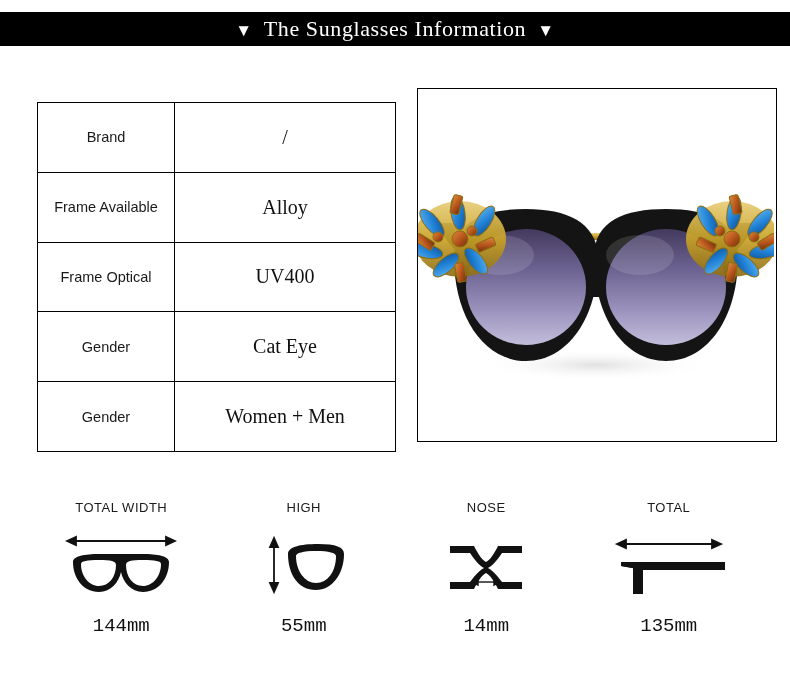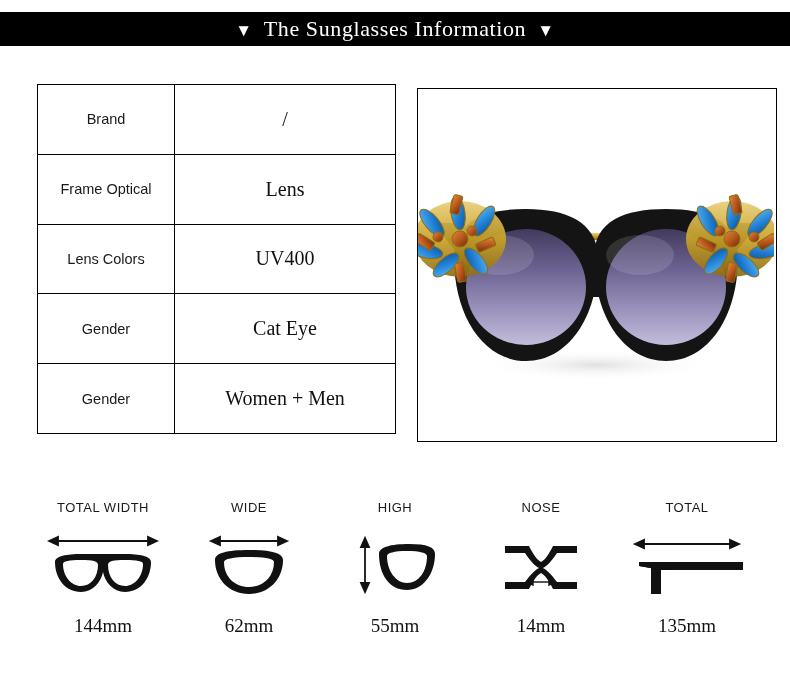--- a/index.html
+++ b/index.html
@@ -42,21 +42,21 @@
     font-size: 17px;
     line-height: 1;
     position: relative;
     top: 1px;
   }
 
   
   .spec-table {
     position: absolute;
     left: 37px;
-    top: 84px;
+    top: 102px;
     width: 359px;
     height: 350px;
     border-collapse: collapse;
     table-layout: fixed;
     border-radius: 28px;
   }
   .spec-table td {
     border: 1.6px solid #000000;
     text-align: center;
     vertical-align: middle;
@@ -117,21 +117,21 @@
     margin-bottom: 14px;
     white-space: nowrap;
   }
   .measure-icon {
     height: 70px;
     display: flex;
     align-items: center;
     justify-content: center;
   }
   .measure-value {
-    font-family: Liberation Serif, serif;
+    font-family: Liberation Mono, monospace;
     font-size: 19px;
     color: #111111;
     margin-top: 16px;
   }
 </style>
 </head>
 <body>
 
 <div class="header-bar">
   <div class="header-title">
@@ -141,25 +141,25 @@
   </div>
 </div>
 
 <table class="spec-table">
   <tbody>
     <tr>
       <td class="spec-label">Brand</td>
       <td class="spec-value">/</td>
     </tr>
     <tr>
+      <td class="spec-label">Frame Available</td>
+      <td class="spec-value">Alloy</td>
+    </tr>
+    <tr>
       <td class="spec-label">Frame Optical</td>
-      <td class="spec-value">Lens</td>
-    </tr>
-    <tr>
-      <td class="spec-label">Lens Colors</td>
       <td class="spec-value">UV400</td>
     </tr>
     <tr>
       <td class="spec-label">Gender</td>
       <td class="spec-value">Cat Eye</td>
     </tr>
     <tr>
       <td class="spec-label">Gender</td>
       <td class="spec-value">Women + Men</td>
     </tr>
@@ -293,37 +293,20 @@
                  C54 50 46 60 34 60 C18 60 8 46 8 30 Z
                  M16 32 C16 44 24 54 34 54 C44 54 51 45 51 33
                  C51 29 46 28 34 28 C22 28 16 29 16 32 Z
                  M61 33 C61 45 68 54 78 54 C88 54 96 44 96 32
                  C96 29 90 28 78 28 C66 28 61 29 61 33 Z" fill="#111" fill-rule="evenodd"></path>
       </svg>
     </div>
     <div class="measure-value">144mm</div>
   </div>
 
-  <div class="measure-item">
-    <div class="measure-label">WIDE</div>
-    <div class="measure-icon">
-      <svg width="84" height="64" viewBox="0 0 84 64">
-        <g stroke="#111" stroke-width="1.8" fill="#111">
-          <line x1="10" y1="9" x2="74" y2="9"></line>
-          <polygon points="4,9 13,5 13,13"></polygon>
-          <polygon points="80,9 71,5 71,13"></polygon>
-        </g>
-        <path d="M8 28 C8 21 20 18 42 18 C64 18 76 21 76 28
-                 C76 47 62 62 42 62 C22 62 8 47 8 28 Z
-                 M17 30 C17 45 28 55 42 55 C56 55 67 45 67 30
-                 C67 27 58 25 42 25 C26 25 17 27 17 30 Z" fill="#111" fill-rule="evenodd"></path>
-      </svg>
-    </div>
-    <div class="measure-value">62mm</div>
-  </div>
 
   <div class="measure-item">
     <div class="measure-label">HIGH</div>
     <div class="measure-icon">
       <svg width="84" height="64" viewBox="0 0 84 64">
         <g stroke="#111" stroke-width="1.8" fill="#111">
           <line x1="12" y1="12" x2="12" y2="54"></line>
           <polygon points="12,6 8,15 16,15"></polygon>
           <polygon points="12,60 8,51 16,51"></polygon>
         </g>

